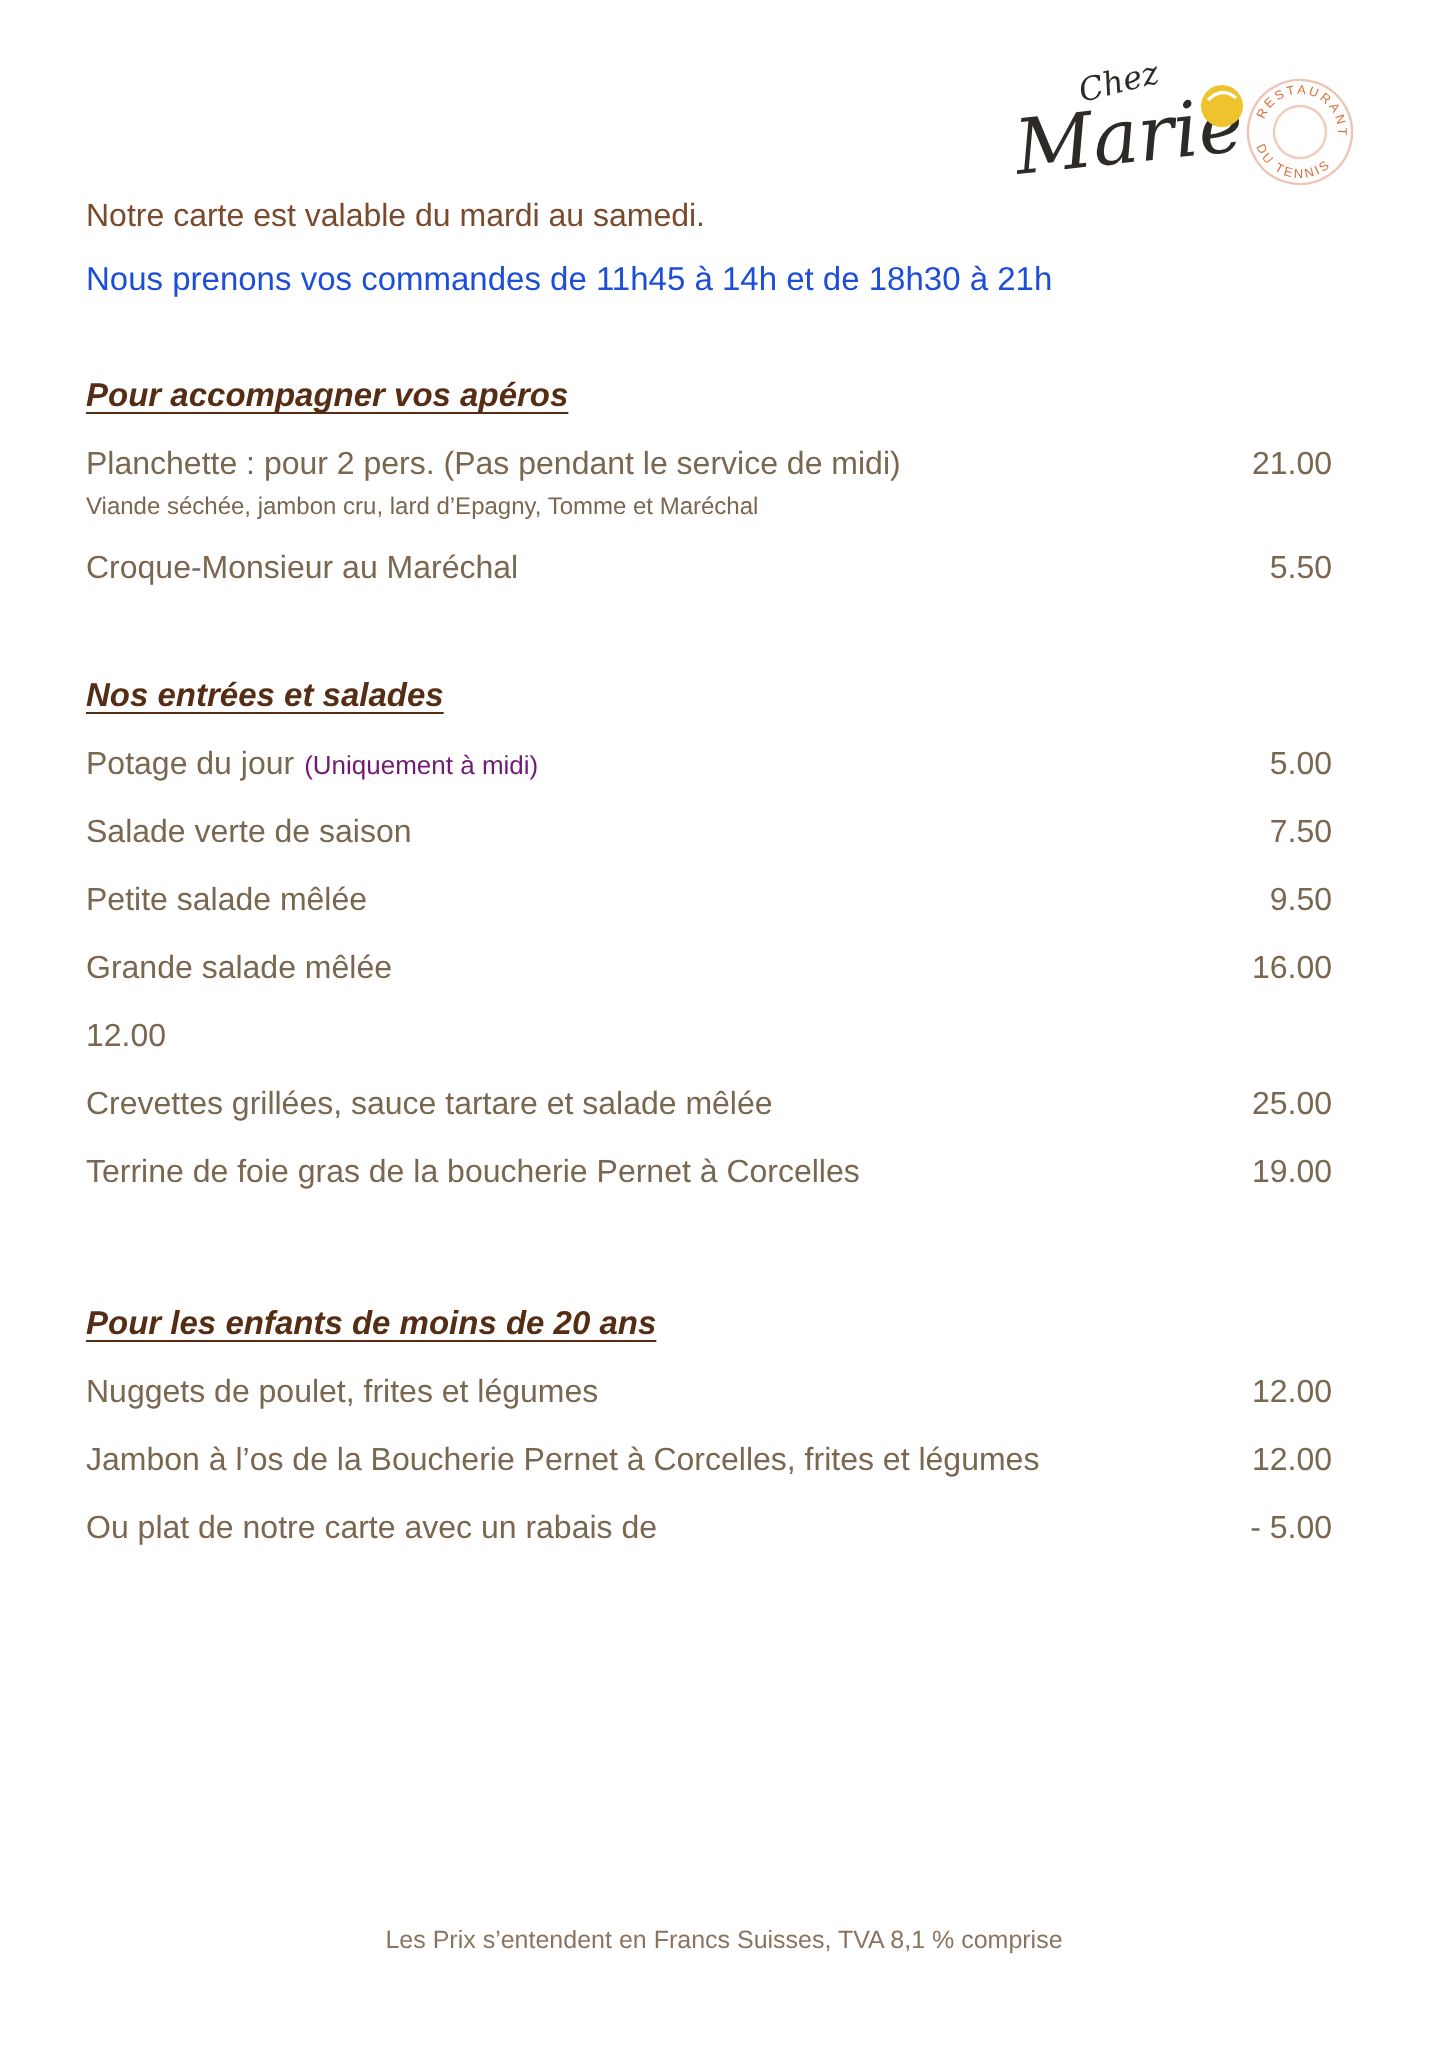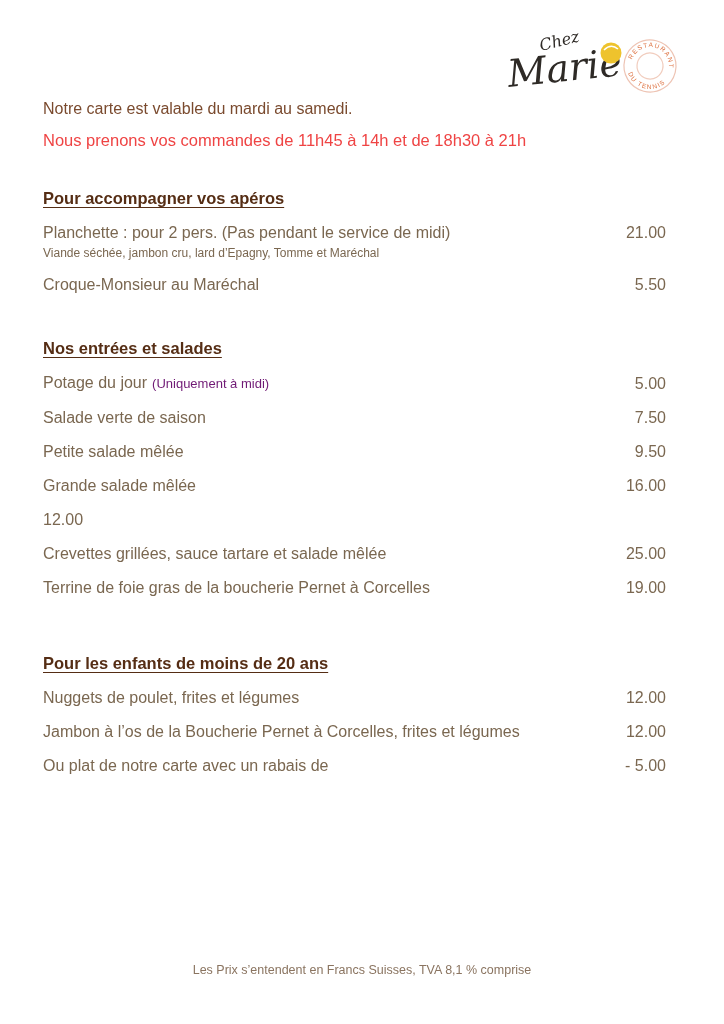--- a/index.html
+++ b/index.html
@@ -19,32 +19,33 @@
     position:absolute; top:28px; left:505px;
     width:190px; height:72px;
   }
   .title {
     margin:96px 0 0;
     font-size:16px; font-weight:400;
     color:#7a4a2e; line-height:26px;
   }
   .subtitle {
     margin:7px 0 0;
-    font-size:16.5px; color:#ef4444; line-height:22px;
+    font-size:16.5px; color:#1d4ed8; line-height:22px;
   }
   .sec { margin-top:36px; }
   .sec-2 { margin-top:42px; }
   .sec-3 { margin-top:54px; }
   .sec-head {
     display:inline-block; margin:0;
     font-size:16.5px; font-weight:600;
     color:#552d14;
     text-decoration:underline;
     text-underline-offset:3px;
     line-height:22px;
+    font-style:italic;
   }
   .row {
     display:flex; justify-content:space-between; align-items:center;
     margin-top:14px;
     font-size:16px; color:#7a6750; line-height:20px;
   }
   .row .item-left { display:flex; align-items:baseline; }
   .note { font-size:13px; margin-left:5px; color:#701a75; }
   .desc {
     margin:3px 0 0;

